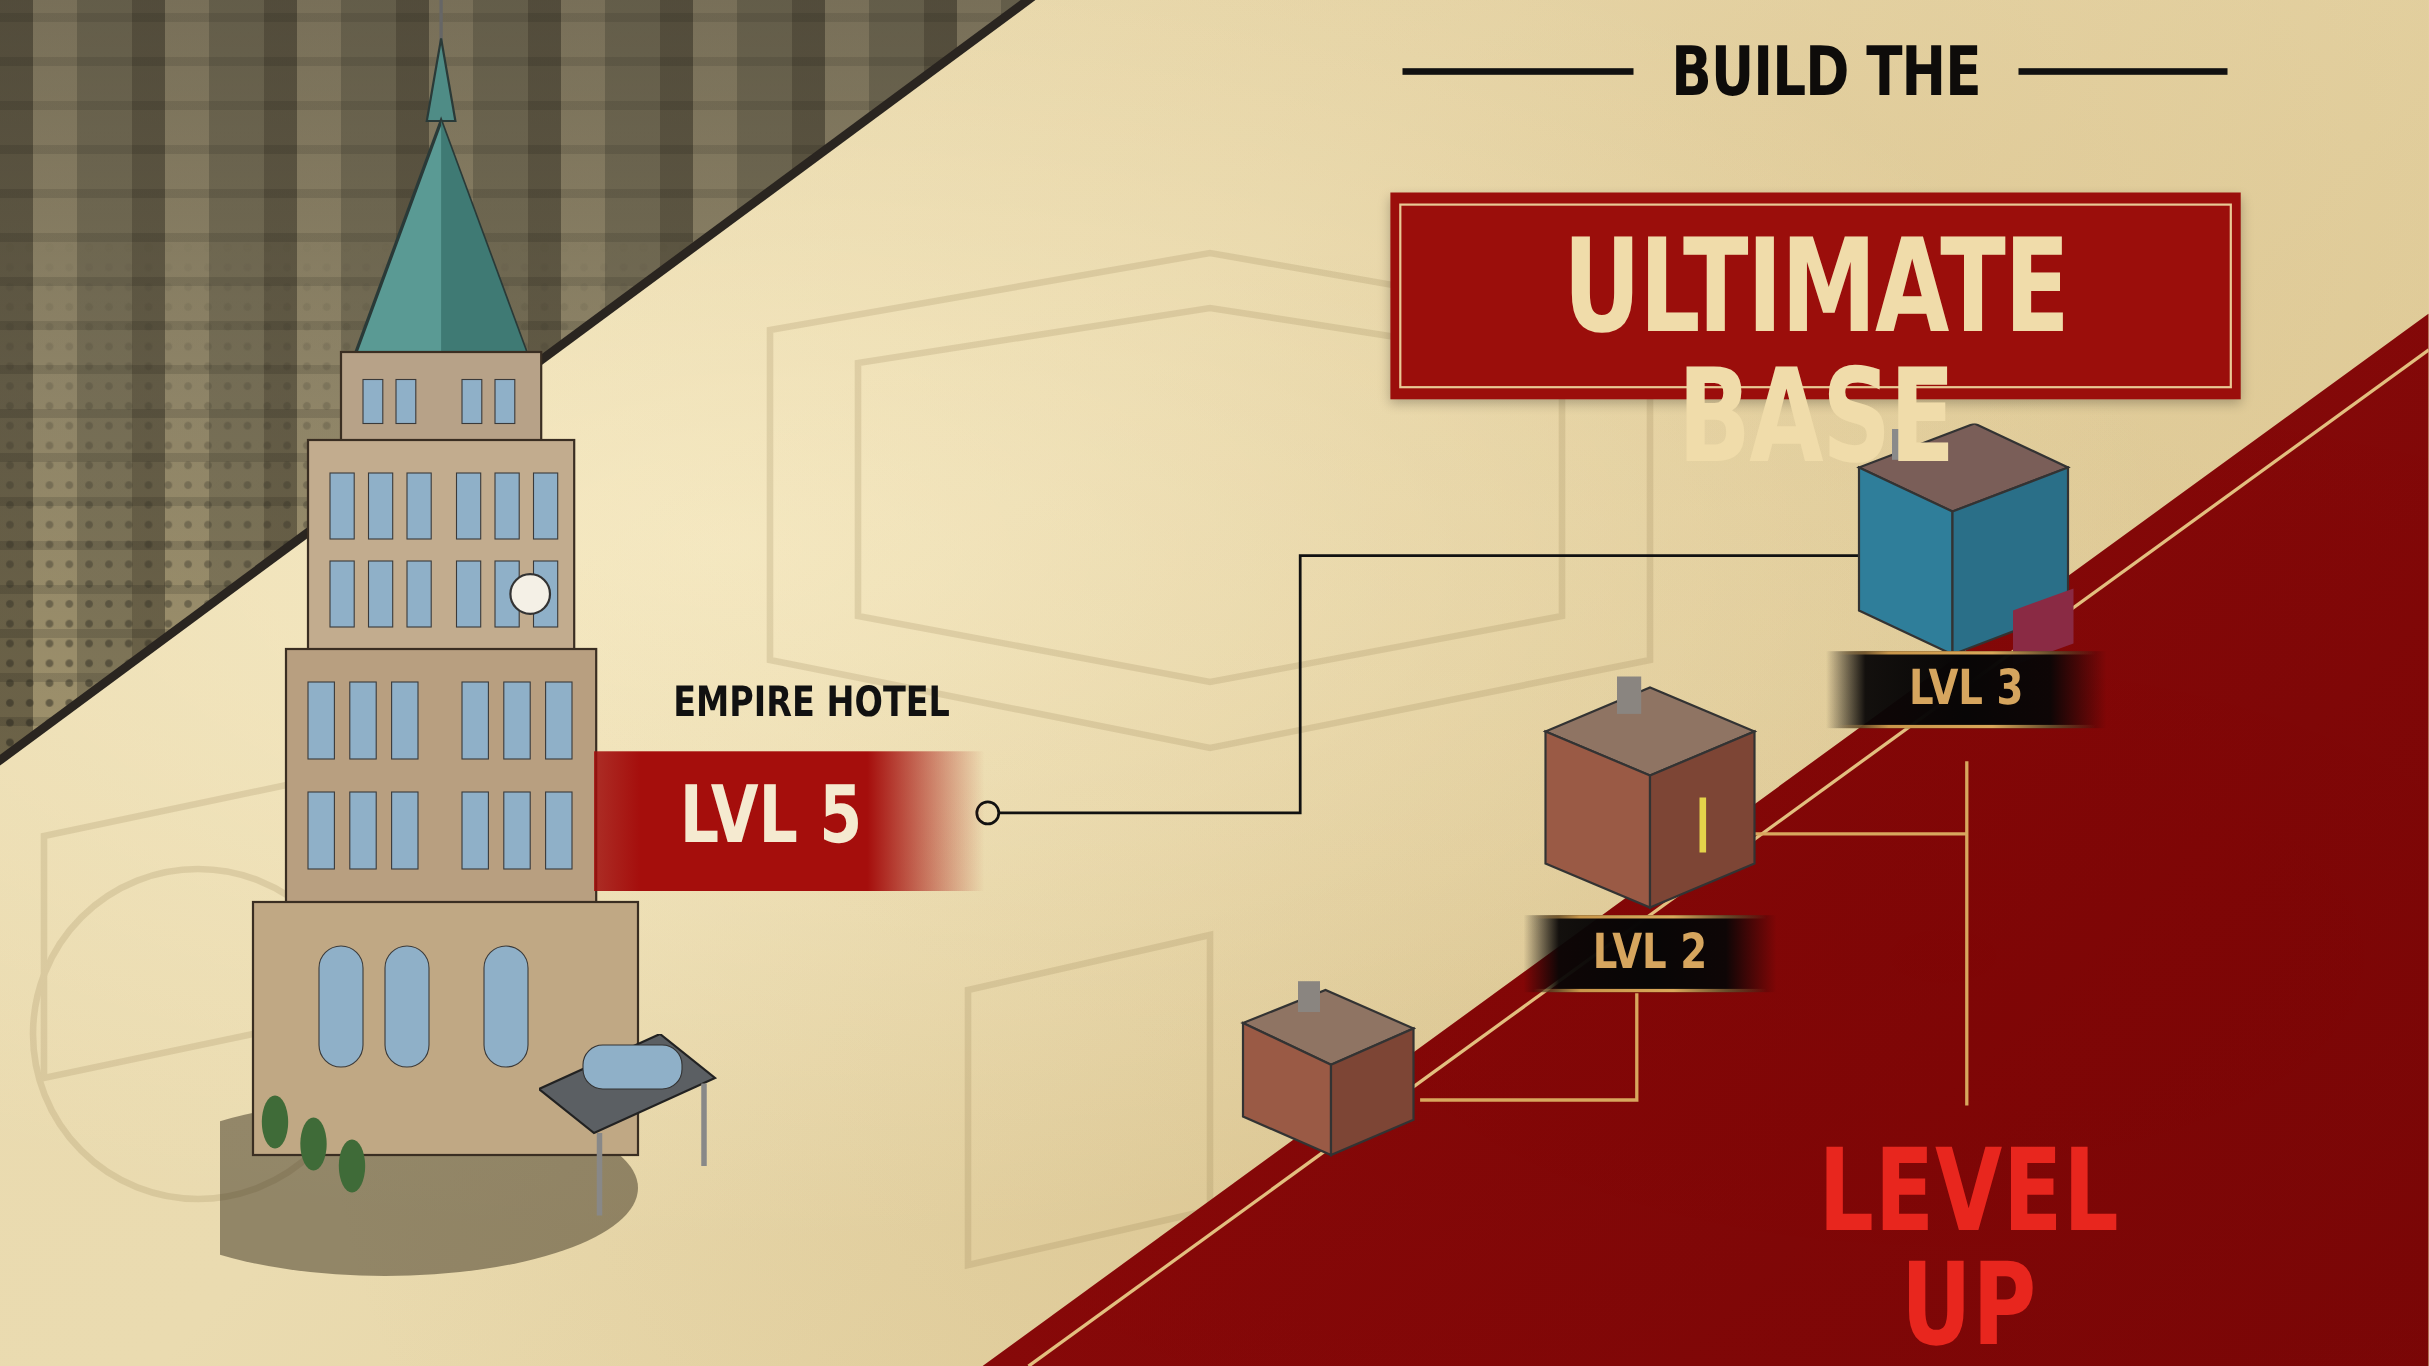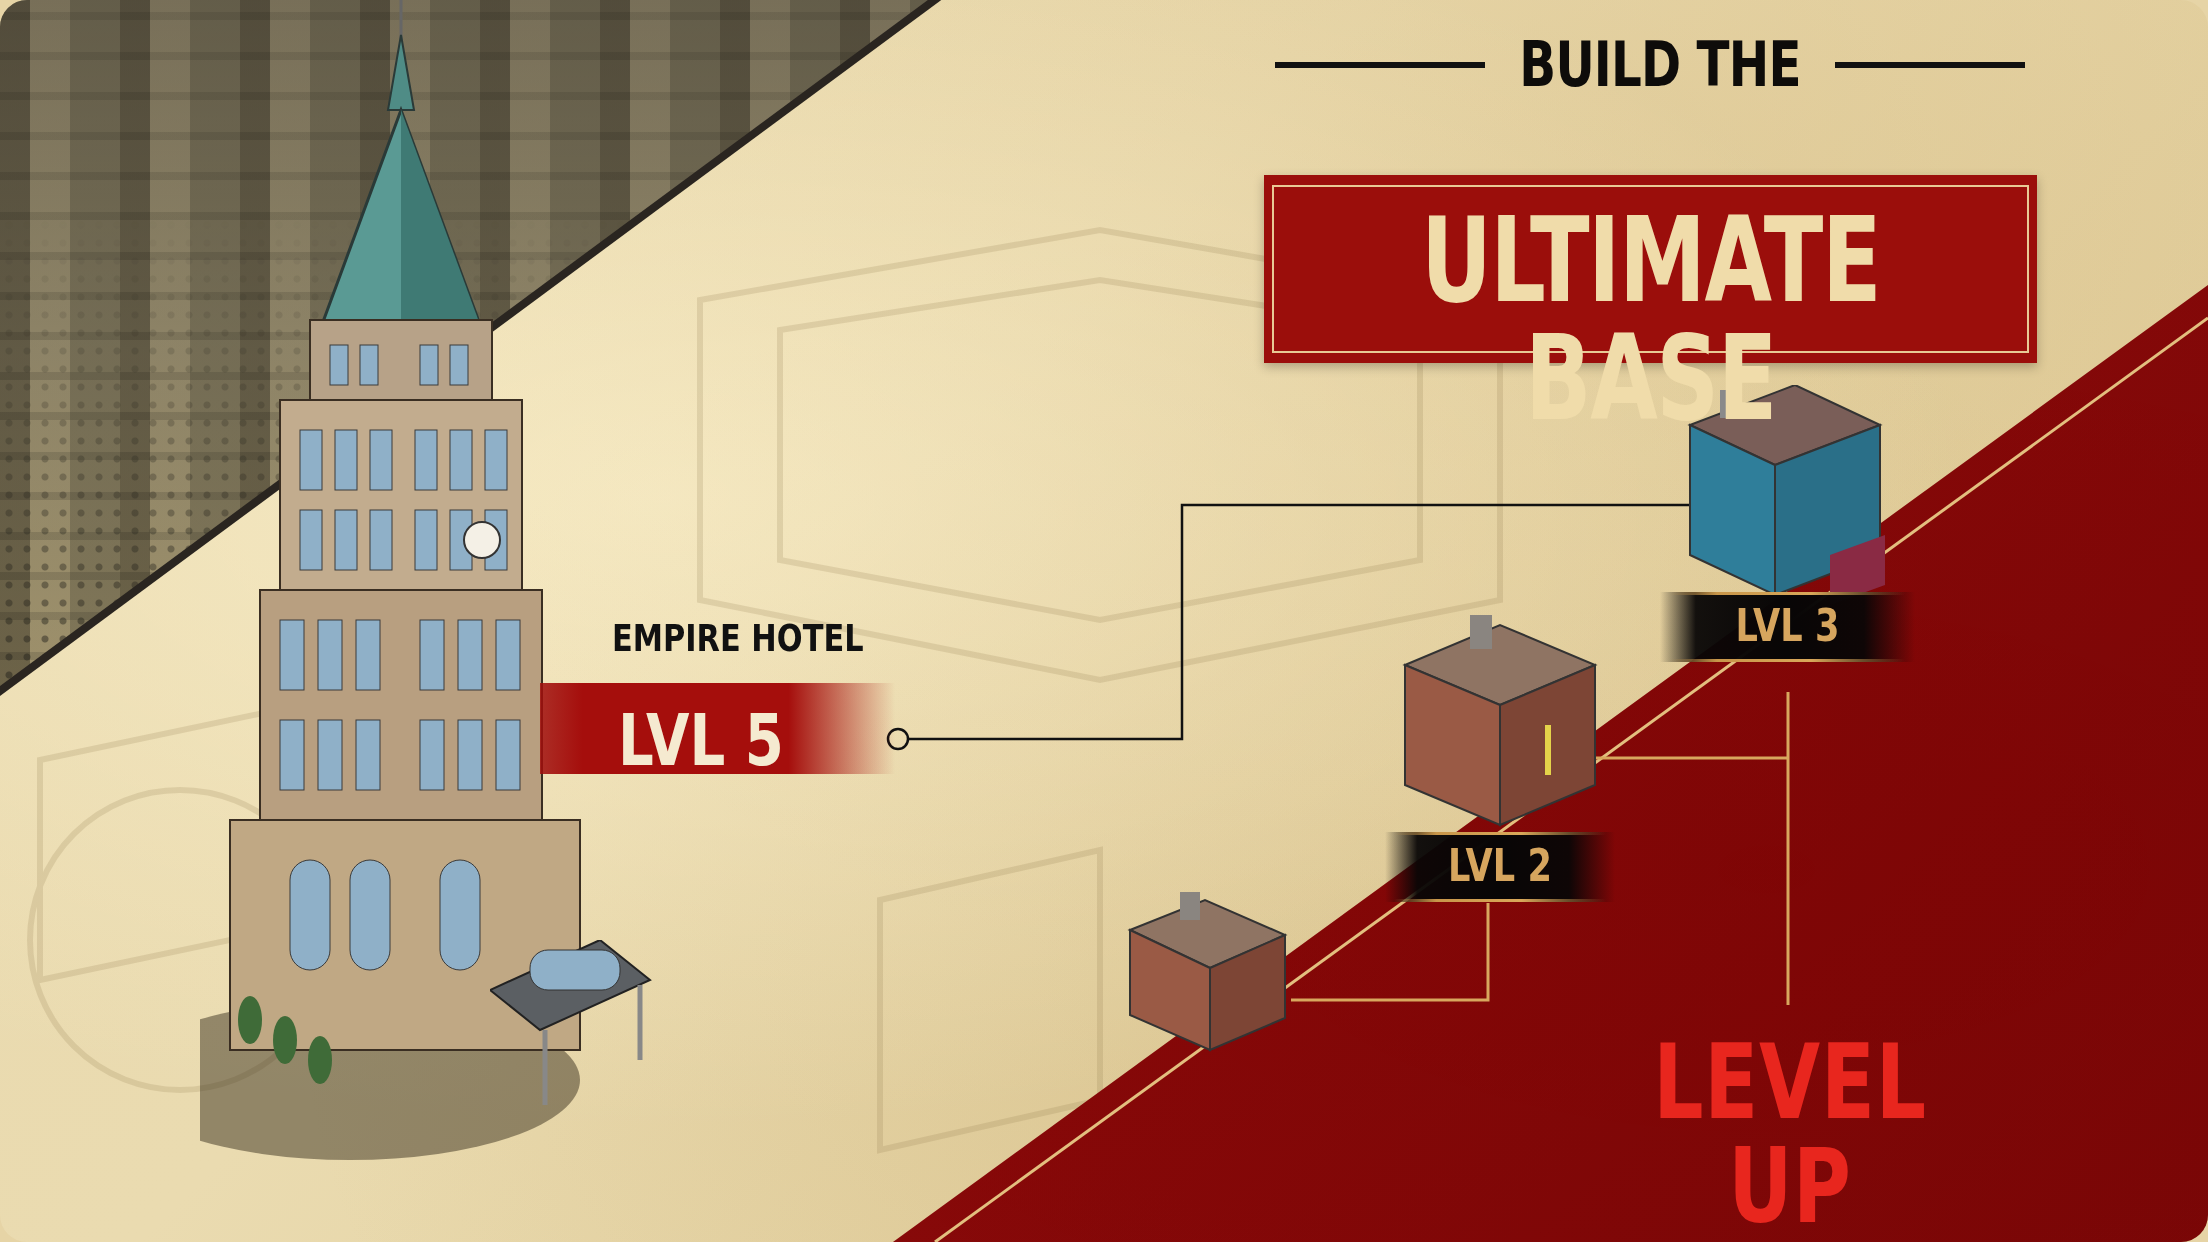--- a/index.html
+++ b/index.html
@@ -1,17 +1,17 @@
 <!DOCTYPE html>
 <html><head>
 <meta charset="utf-8">
 <style>
   html, body { margin:0; padding:0; }
   body { width:2208px; height:1242px; overflow:hidden; position:relative; background:#e6d4a6; font-family:"Liberation Sans", sans-serif; }
-  .stage { position:absolute; inset:0; overflow:hidden;border-radius:27px; }
+  .stage { position:absolute; inset:0; overflow:hidden; }
   .parchment { position:absolute; inset:0;
     background:
       radial-gradient(ellipse at 30% 40%, rgba(255,245,210,0.55), rgba(0,0,0,0) 60%),
       radial-gradient(ellipse at 70% 20%, rgba(210,180,120,0.35), rgba(0,0,0,0) 55%),
       radial-gradient(ellipse at 60% 80%, rgba(200,170,110,0.3), rgba(0,0,0,0) 55%),
       linear-gradient(135deg, #e9d9ae 0%, #eadbb0 40%, #dcc690 100%);
   }
   .blueprint { position:absolute; inset:0; opacity:0.18; }
   .photo-corner { position:absolute; left:0; top:0; width:940px; height:700px;
     clip-path: polygon(0 0, 935px 0, 0 690px);
@@ -37,21 +37,21 @@
     transform: scaleX(0.78); transform-origin:center; }
   .rule { position:absolute; height:6px; background:#111; top:62px; }
   .title-box { position:absolute; left:1264px; top:135px; width:773px; height:188px; background:#9b0e0b;
     box-shadow: 0 4px 10px rgba(0,0,0,0.25); margin-top: 40px; }
   .title-box-inner { position:absolute; left:8px; top:10px; right:8px; bottom:10px; border:2px solid #e9c995; }
   .title-big { position:absolute; left:0; right:0; top:26px; text-align:center;
     font-family:"DejaVu Sans", sans-serif; font-weight:bold; font-size:118px; color:#f0dcaa; letter-spacing:-2px;
     transform: scaleX(0.74); transform-origin:center; line-height:1; }
   .empire { position:absolute; left:612px; top:616px; font-family:"DejaVu Sans", sans-serif; font-weight:bold; font-size:38px; color:#111;
     transform: scaleX(0.8); transform-origin:left; white-space:nowrap; }
-  .lvl5-banner { position:absolute; left:540px; top:683px; width:355px; height:91px;
+  .lvl5-banner { position:absolute; left:540px; top:683px; width:355px; height:127px;
     background: linear-gradient(90deg, rgba(160,14,12,0.85) 0%, #a50e0c 12%, #a50e0c 70%, rgba(165,14,12,0) 100%); }
   .lvl5-text { position:absolute; left:78px; top:18px; font-family:"DejaVu Sans", sans-serif; font-weight:bold; font-size:72px; color:#f5ead0;
     transform: scaleX(0.78); transform-origin:left; white-space:nowrap; line-height:1.1; }
   .badge { position:absolute; height:70px;
     background: linear-gradient(90deg, rgba(8,6,6,0) 0%, rgba(8,6,6,0.95) 14%, #080606 50%, rgba(8,6,6,0.95) 80%, rgba(8,6,6,0) 100%); }
   .badge::before, .badge::after { content:""; position:absolute; left:4%; right:4%; height:3px;
     background: linear-gradient(90deg, rgba(200,150,70,0) 0%, #c8964a 20%, #d9a85a 60%, rgba(200,150,70,0) 100%); }
   .badge::before { top:0; } .badge::after { bottom:0; }
   .badge-text { position:absolute; left:0; right:0; top:10px; text-align:center;
     font-family:"DejaVu Sans", sans-serif; font-weight:bold; font-size:44px; color:#d6a55e;

